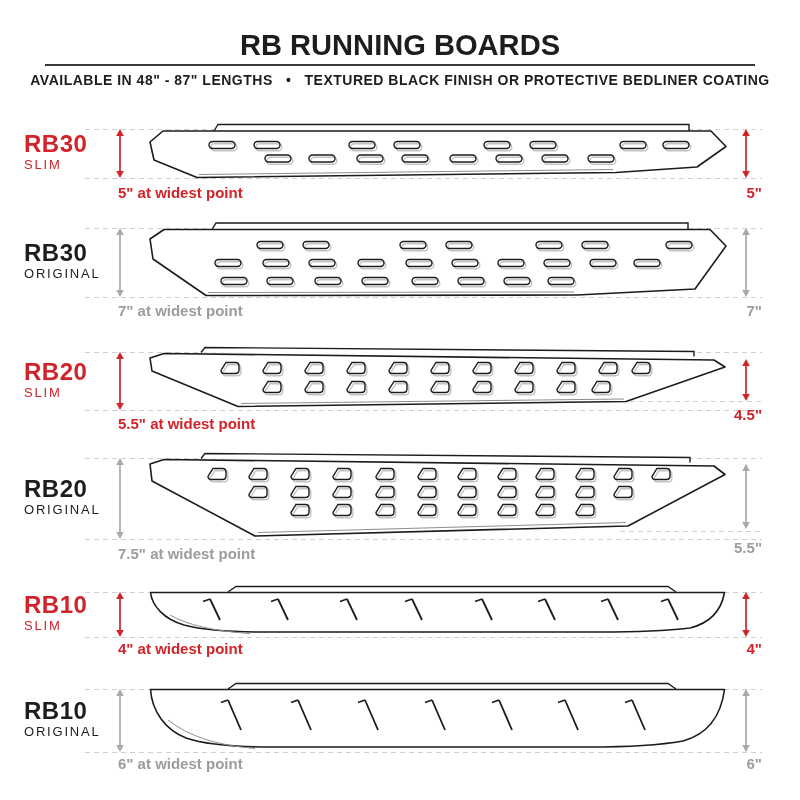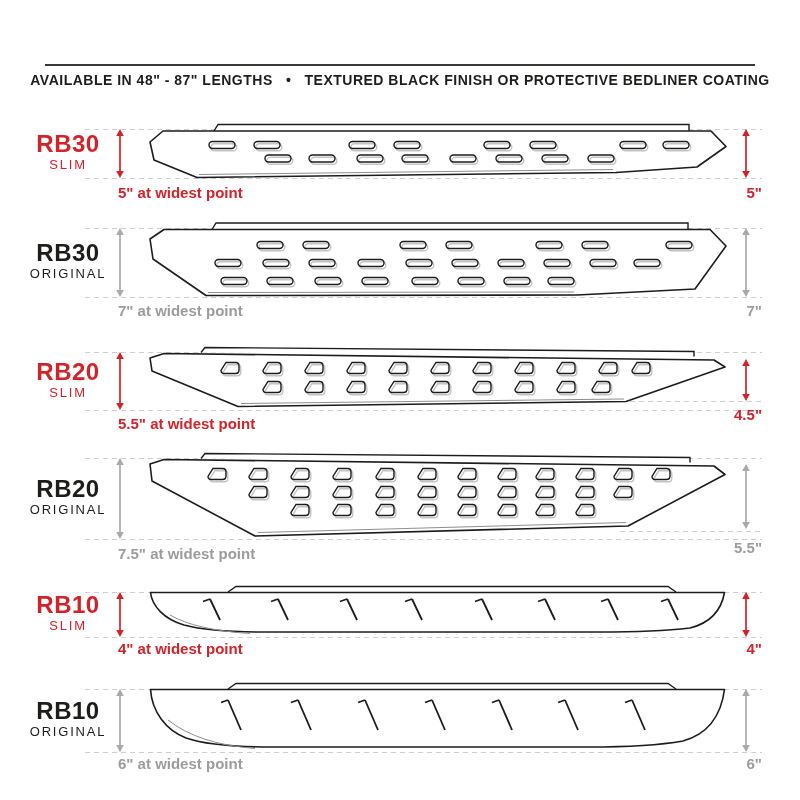--- a/index.html
+++ b/index.html
@@ -6,35 +6,36 @@
   body{width:800px;height:800px;background:#ffffff;position:relative;overflow:hidden;
        font-family:"Liberation Sans", sans-serif;}
   .stage{position:absolute;inset:0;}
   .title{position:absolute;top:30px;left:0;right:0;text-align:center;
          font-weight:800;font-size:30px;line-height:30px;color:var(--label_black);
          letter-spacing:0px;}
   .title span{display:inline-block;transform:scaleX(.97);}
   .rule{position:absolute;top:64px;left:45px;width:710px;height:2px;background:var(--rule);}
   .subtitle{position:absolute;top:72px;left:0;right:0;text-align:center;white-space:pre;
             font-weight:700;font-size:14px;color:var(--label_black);letter-spacing:.5px;}
-  .rowlabel{position:absolute;left:12px;width:112px;text-align:center;}
+  .rowlabel{position:absolute;left:24px;width:112px;}
   .rowlabel .name{font-weight:800;font-size:24px;line-height:26px;letter-spacing:.5px;}
   .rowlabel .variant{font-weight:400;font-size:13px;line-height:15px;letter-spacing:1.8px;}
   .note{position:absolute;font-weight:700;font-size:15px;line-height:15px;white-space:pre;}
   .rnote{position:absolute;right:38px;font-weight:700;font-size:15px;line-height:15px;text-align:right;}
   .red{color:var(--accent_red);}
   .dark{color:var(--label_black);}
   .gray{color:var(--note_gray);}
   svg#art{position:absolute;left:0;top:0;}
 </style>
 </head>
 <body>
 
 <div class="stage">
 
+  <div class="title"><span>RB RUNNING BOARDS</span></div>
   <div class="rule"></div>
   <div class="subtitle">AVAILABLE IN 48" - 87" LENGTHS   •   TEXTURED BLACK FINISH OR PROTECTIVE BEDLINER COATING</div>
 
   <svg id="art" width="800" height="800" viewBox="0 0 800 800">
       <g stroke="#cfcfcf" stroke-width="1.2" stroke-dasharray="5 4">
         <line x1="85" y1="129.5" x2="762" y2="129.5"></line>
         <line x1="85" y1="178.5" x2="762" y2="178.5"></line>
         <line x1="85" y1="228.5" x2="762" y2="228.5"></line>
         <line x1="85" y1="297.5" x2="762" y2="297.5"></line>
         <line x1="85" y1="352.5" x2="762" y2="352.5"></line>

